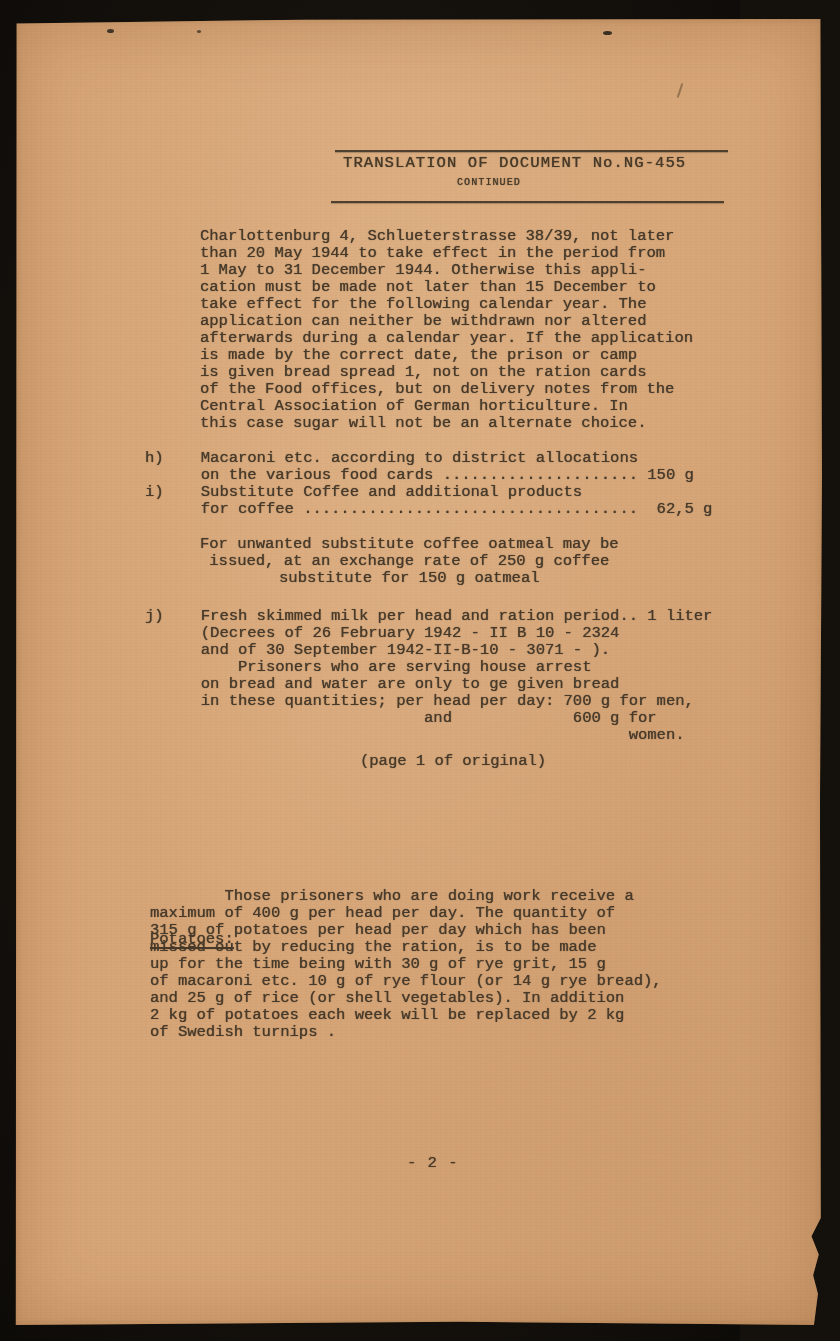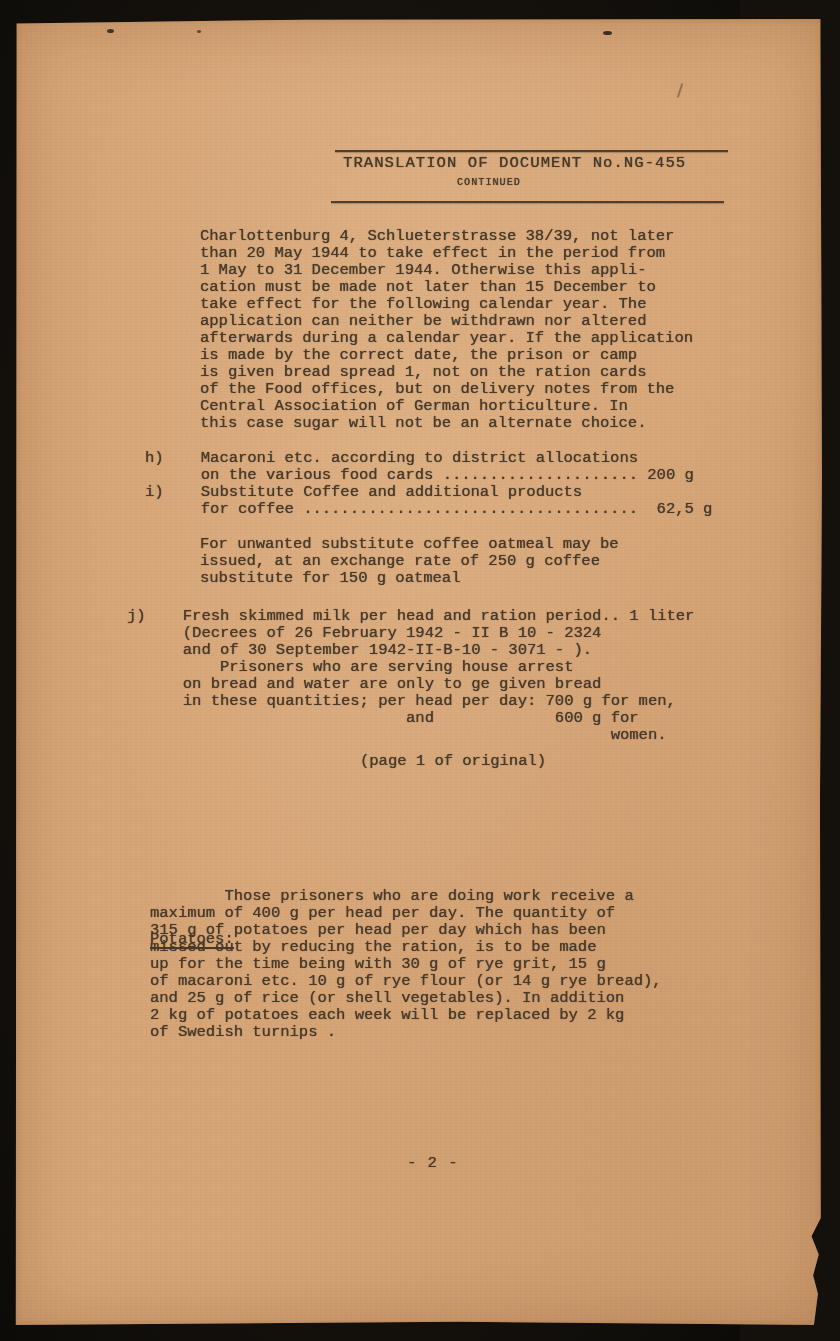--- a/index.html
+++ b/index.html
@@ -49,22 +49,22 @@
   .rule-bottom { top:51px; width:100%; left:-4px; }
   .doc-title { position:absolute; left:8px; top:5px; letter-spacing:1.1px; white-space:pre;
     font-size:15.5px; line-height:17px; color:#463928;
     text-shadow: 0 0 1px rgba(70,57,40,0.85), 0.5px 0.3px 0 rgba(70,57,40,0.3); }
   .doc-subtitle { position:absolute; left:122px; top:24px; letter-spacing:1.1px; white-space:pre;
     font-size:10px; line-height:17px; color:#463928;
     text-shadow: 0 0 1px rgba(70,57,40,0.85), 0.5px 0.3px 0 rgba(70,57,40,0.3); }
 
   .para-application   { left:185px; top:209px; }
   .items-hi           { left:130px; top:431px; }
-  .coffee-note        { left:185px; top:517px; }
-  .item-j             { left:112px; top:589px; }
+  .coffee-note        { left:185px; top:517px;text-align:center; }
+  .item-j             { left:130px; top:589px; }
   .page2-note         { left:345px; top:734px; }
   .para-increased     { left:150px; top:771px; }
   .potatoes-heading   { left:135px; top:912px; text-decoration:underline;
                         text-underline-offset:4px; text-decoration-thickness:1.5px; }
   .para-potatoes      { left:135px; top:869px; }
   .page-number        { left:392px; top:1136px; letter-spacing:1px; }
 </style>
 </head>
 <body>
 
@@ -90,21 +90,21 @@
 take effect for the following calendar year. The
 application can neither be withdrawn nor altered
 afterwards during a calendar year. If the application
 is made by the correct date, the prison or camp
 is given bread spread 1, not on the ration cards
 of the Food offices, but on delivery notes from the
 Central Association of German horticulture. In
 this case sugar will not be an alternate choice.</div>
 
     <div class="tblock items-hi">h)    Macaroni etc. according to district allocations
-      on the various food cards ..................... 200 g
+      on the various food cards ..................... 150 g
 i)    Substitute Coffee and additional products
       for coffee ....................................  62,5 g</div>
 
     <div class="tblock coffee-note">For unwanted substitute coffee oatmeal may be
 issued, at an exchange rate of 250 g coffee
 substitute for 150 g oatmeal</div>
 
     <div class="tblock item-j">j)    Fresh skimmed milk per head and ration period.. 1 liter
       (Decrees of 26 February 1942 - II B 10 - 2324
       and of 30 September 1942-II-B-10 - 3071 - ).

